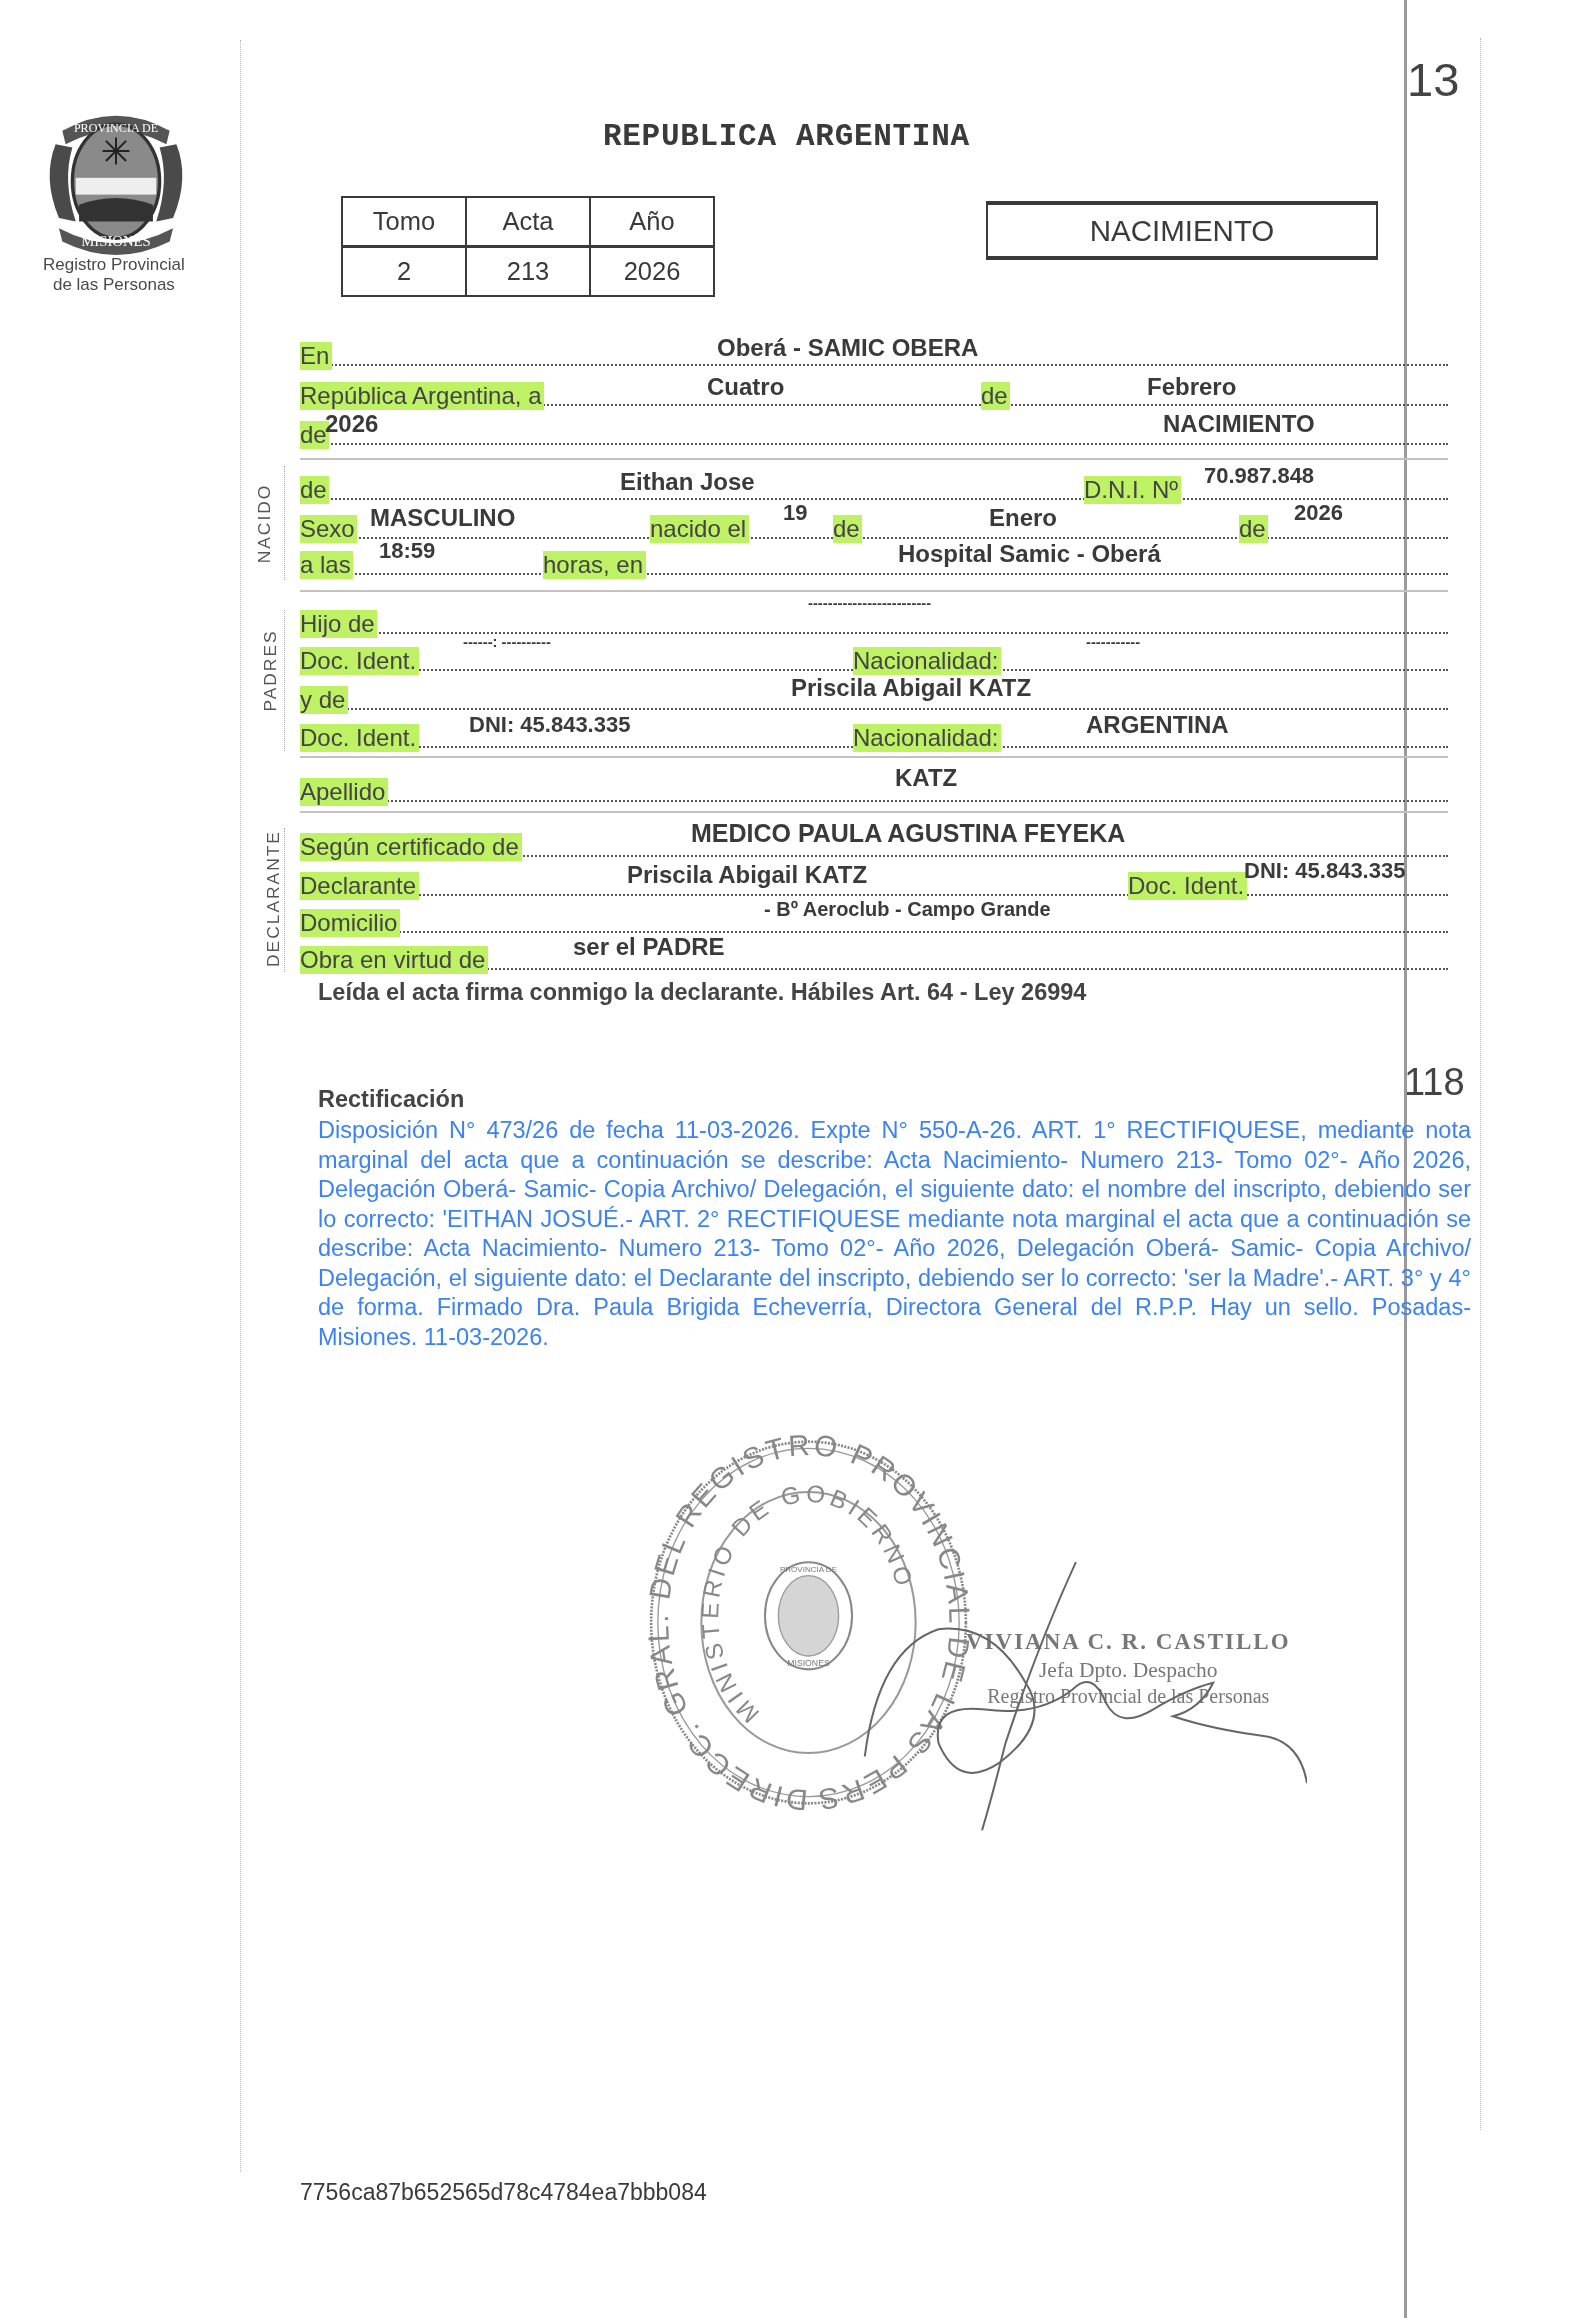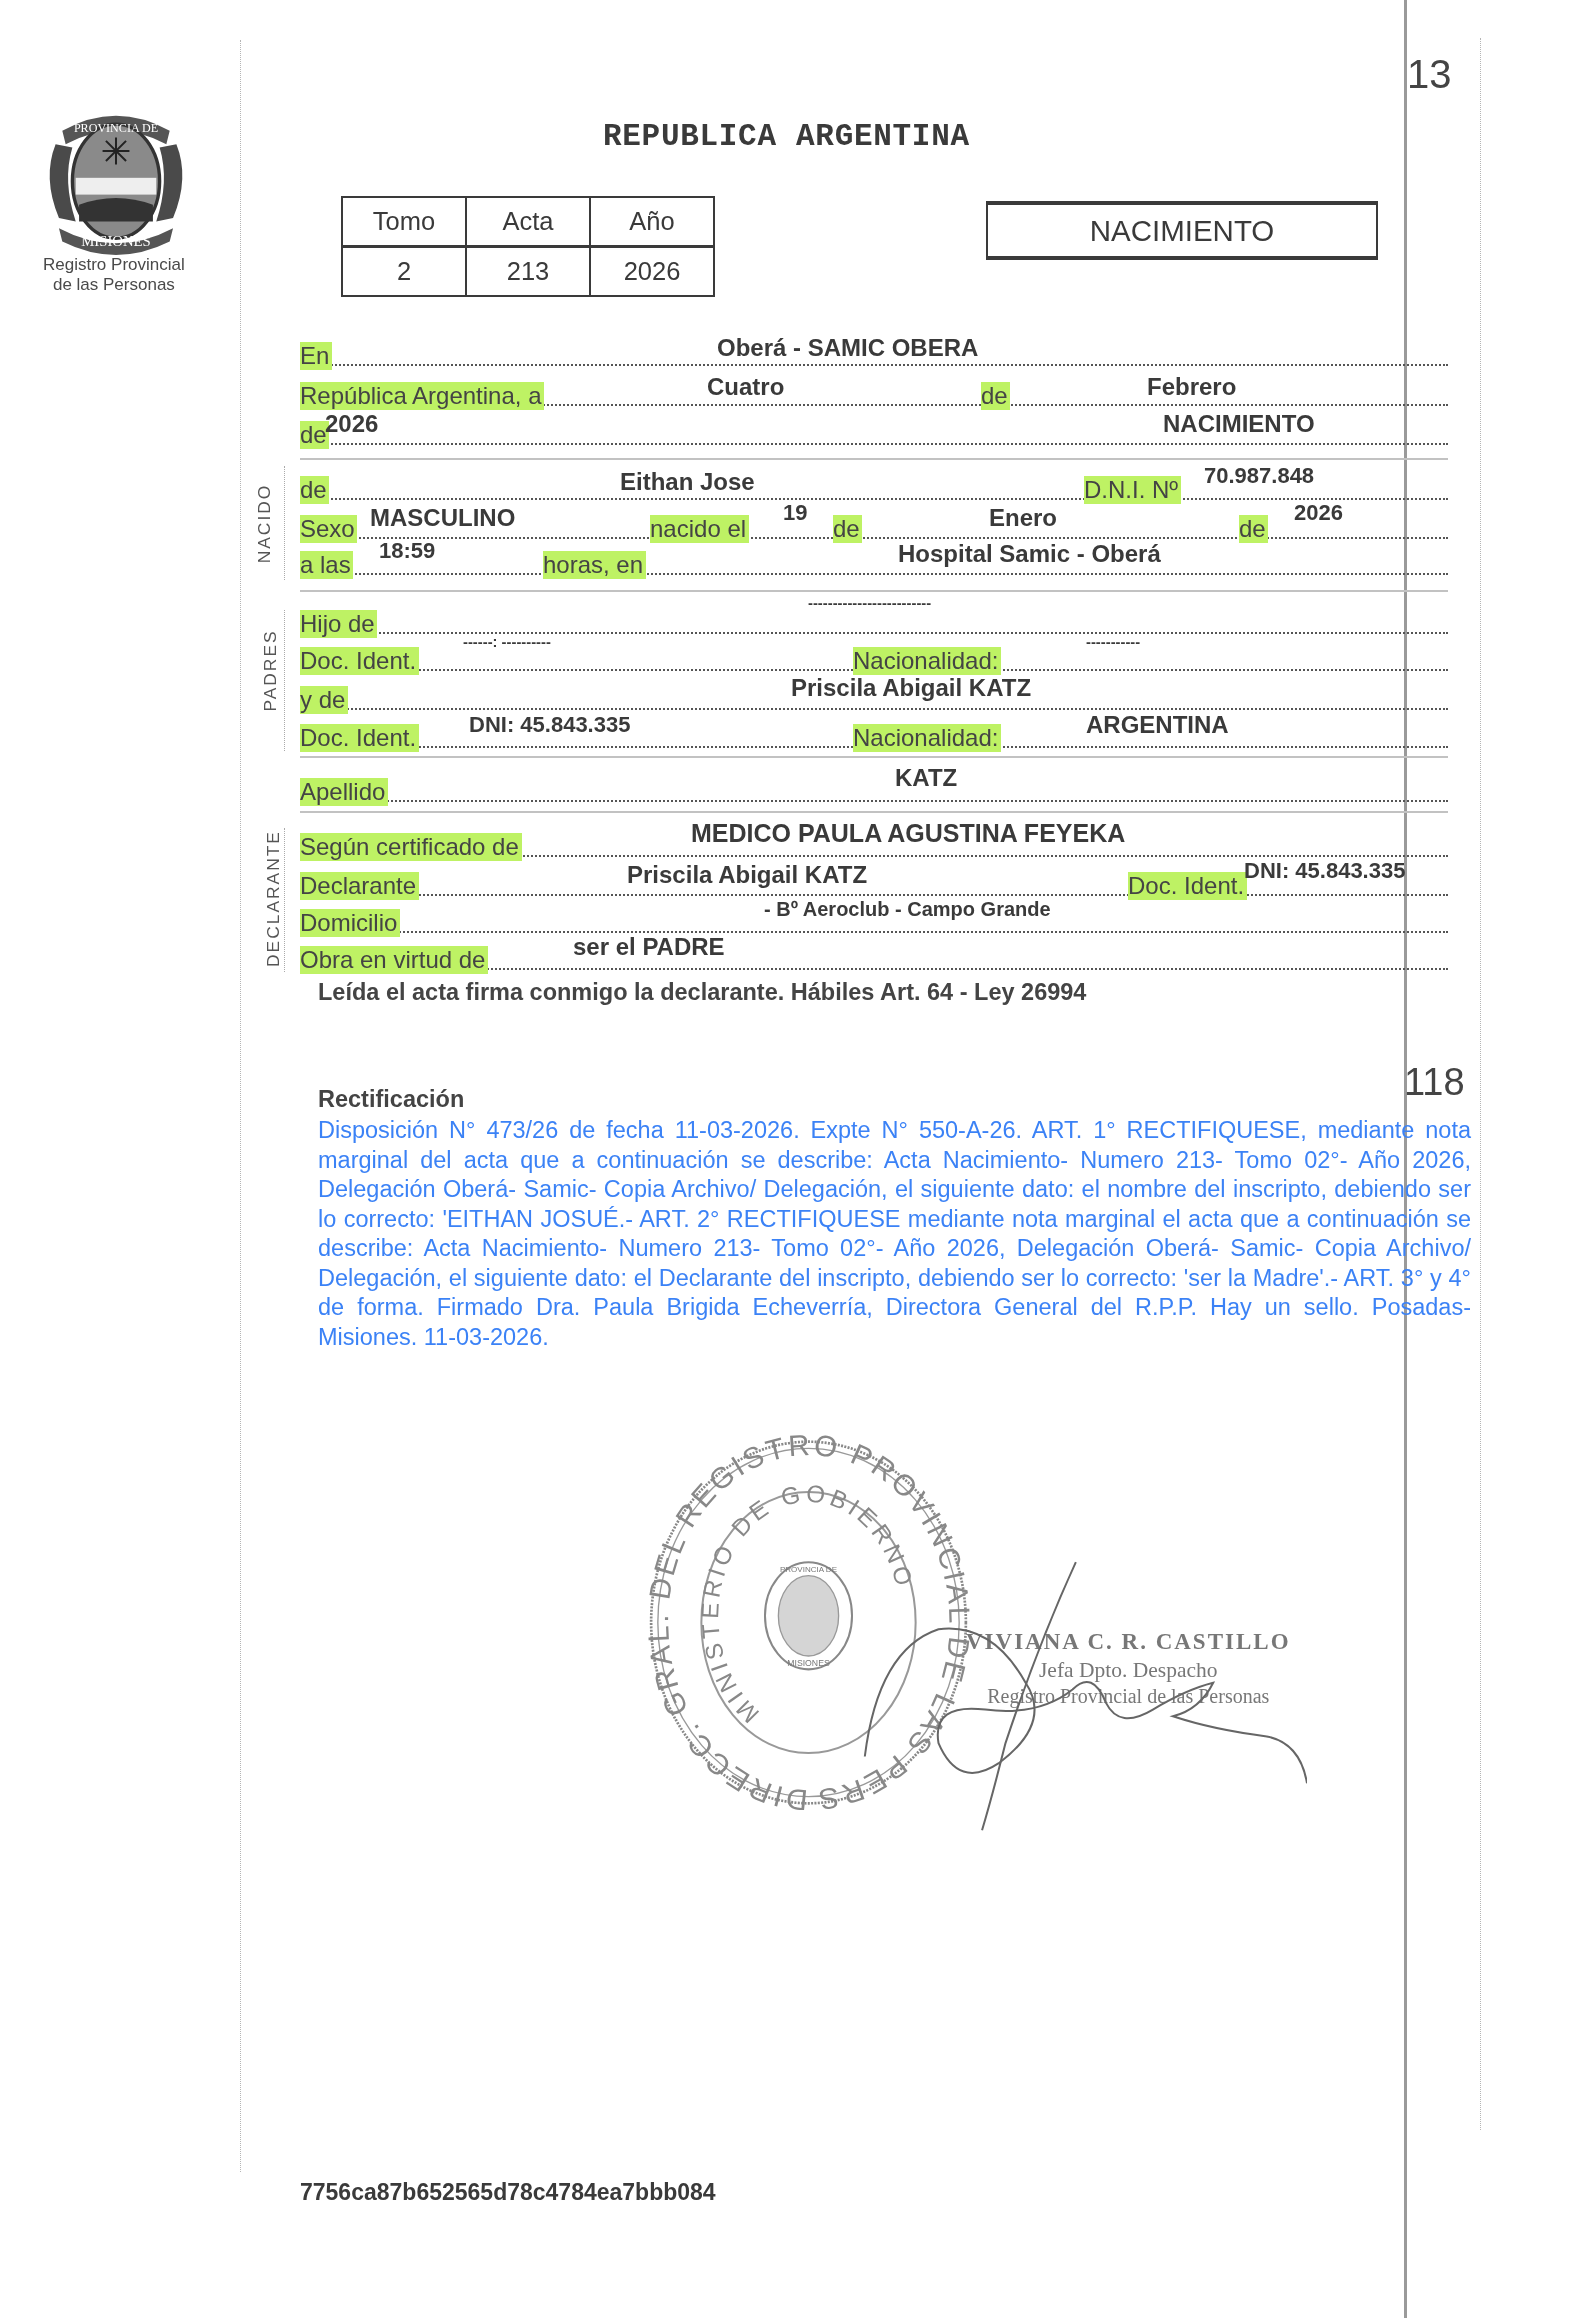--- a/index.html
+++ b/index.html
@@ -6,38 +6,38 @@
   body{width:1578px;height:2319px;position:relative;overflow:hidden;color:#3c3c3c;font-family:"Liberation Sans",sans-serif;}
   .abs{position:absolute;}
   
   .vline-left{left:240px;top:40px;height:2132px;border-left:1.3px dotted #b5b5b5;}
   .vline-main{left:1404px;top:0;height:2319px;width:2.7px;background:#9a9a9a;}
   .vline-right{left:1480px;top:38px;height:2092px;border-left:1.3px dotted #b5b5b5;}
   
   .emblem{left:42px;top:104px;width:148px;height:151px;}
   .registro{left:13.4px;top:255px;width:201px;text-align:center;font-size:17px;line-height:20px;color:#4a4a4a;}
   .title{left:603px;top:119px;font-family:"Liberation Mono",monospace;font-weight:bold;font-size:31px;letter-spacing:0.7px;color:#3a3a3a;}
-  .page-num{left:1407px;top:52px;font-size:40px;color:#444;}
+  .page-num{left:1407px;top:52px;font-size:47px;color:#444;}
   .page-num2{left:1404px;top:1061px;font-size:38px;color:#444;}
   table.tomo{position:absolute;left:341px;top:196px;border-collapse:collapse;border:2.7px solid #3a3a3a;}
   table.tomo td{border:2px solid #3a3a3a;width:122px;height:47px;text-align:center;font-size:25.5px;color:#3a3a3a;padding:0;}
   table.tomo tr:first-child td{border-bottom:3.4px solid #3a3a3a;}
   .tipo-box{left:986px;top:201px;width:388px;height:51px;border:2.7px solid #3a3a3a;border-top-width:4px;border-bottom-width:4px;text-align:center;font-size:29.5px;line-height:51px;color:#3a3a3a;}
   
   .row{position:absolute;left:300px;width:1148px;height:36px;font-size:24px;color:#444;white-space:nowrap;}
   .row .lbl{position:absolute;bottom:1.3px;background:#bef264;padding-right:2.7px;}
   .row .dots{position:absolute;left:0;right:0;bottom:5.4px;border-bottom:2px dotted #555;}
   .val{position:absolute;font-weight:bold;color:#3a3a3a;font-size:24px;white-space:nowrap;}
   .hsep{position:absolute;left:300px;width:1148px;border-top:2px solid #c2c2c2;}
   .side-label{position:absolute;font-size:17.4px;letter-spacing:2px;color:#555;transform:rotate(-90deg);transform-origin:center;white-space:nowrap;}
   .side-bar{position:absolute;left:284px;border-left:1.3px dotted #aaa;}
   .leida{left:318px;top:979px;font-weight:bold;font-size:23.5px;color:#444;}
   .rect-title{left:318px;top:1086px;font-weight:bold;font-size:23.5px;color:#444;}
   .rect-body{left:318px;top:1116px;width:1153px;font-size:23.5px;line-height:29.5px;color:#3b82f6;text-align:justify;}
-  .hash{left:300px;top:2179px;font-weight:bold;font-size:23px;color:#3a3a3a;}
+  .hash{left:300px;top:2179px;font-weight:normal;font-size:23px;color:#3a3a3a;}
   .stamp{left:644px;top:1435px;width:329px;height:375px;}
   .sign-text{left:966px;top:1629px;color:#777;font-family:"Liberation Serif",serif;text-align:center;}
   .sign-text .l1{font-size:23px;font-weight:bold;letter-spacing:2px;}
   .sign-text .l2{font-size:21.5px;margin-top:2.7px;}
   .sign-text .l3{font-size:20px;margin-top:2.7px;}
   .signature{left:838px;top:1542px;width:469px;height:295px;}
 </style>
 </head>
 <body>
 

